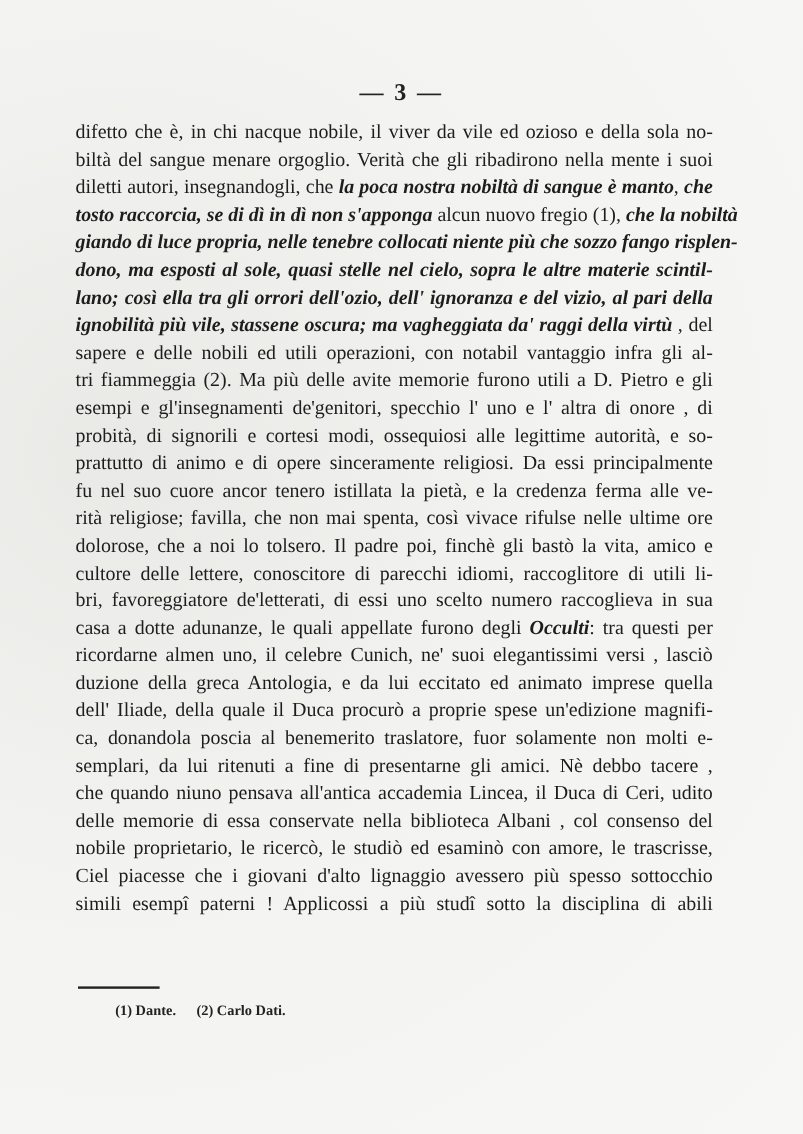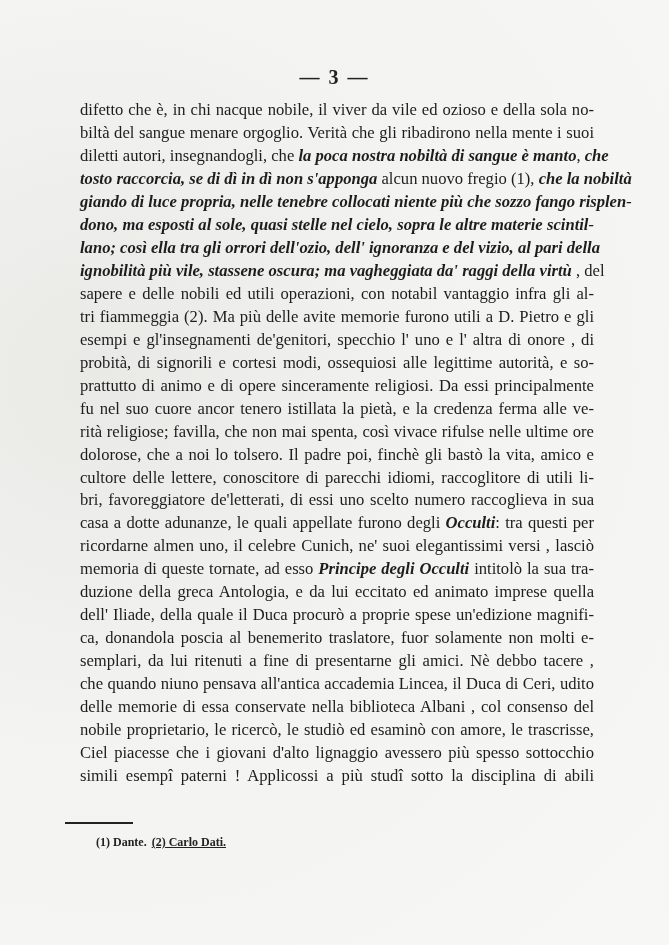--- a/index.html
+++ b/index.html
@@ -38,42 +38,41 @@
       line-height: 22.97px;
       color: #1d1d1d;
     }
     .line {
       display: block;
       white-space: nowrap;
       text-align: justify;
       text-align-last: justify;
       height: 22.97px;
       overflow: visible;
-      margin-left: 17px;
     }
     .line .it { font-style: italic; font-weight: bold; }
     .footnote-rule {
       position: absolute;
       top: 822px;
       left: 65px;
       width: 68px;
       height: 2px;
       background: #222;
     }
     .footnotes {
       position: absolute;
       top: 835px;
       left: 96px;
       font-family: "Liberation Serif", serif;
       font-size: 12px;
       font-weight: bold;
       color: #222;
       white-space: nowrap;
     }
-    .footnotes span + span { margin-left: 2px; text-decoration: underline; }
+    .footnotes span + span { margin-left: 14px; }
   </style>
 </head>
 <body>
 
 <div class="page-number">— 3 —</div>
 
 <div class="body-text" id="body-text">
     <span class="line"><span>difetto che è, in chi nacque nobile, il viver da vile ed ozioso e della sola no-</span></span>
     <span class="line"><span>biltà del sangue menare orgoglio. Verità che gli ribadirono nella mente i suoi</span></span>
     <span class="line"><span>diletti autori, insegnandogli, che </span><span class="it">la poca nostra nobiltà di sangue è manto</span><span>, </span><span class="it">che</span></span>
@@ -87,21 +86,20 @@
     <span class="line"><span>esempi e gl'insegnamenti de'genitori, specchio l' uno e l' altra di onore , di</span></span>
     <span class="line"><span>probità, di signorili e cortesi modi, ossequiosi alle legittime autorità, e so-</span></span>
     <span class="line"><span>prattutto di animo e di opere sinceramente religiosi. Da essi principalmente</span></span>
     <span class="line"><span>fu nel suo cuore ancor tenero istillata la pietà, e la credenza ferma alle ve-</span></span>
     <span class="line"><span>rità religiose; favilla, che non mai spenta, così vivace rifulse nelle ultime ore</span></span>
     <span class="line"><span>dolorose, che a noi lo tolsero. Il padre poi, finchè gli bastò la vita, amico e</span></span>
     <span class="line"><span>cultore delle lettere, conoscitore di parecchi idiomi, raccoglitore di utili li-</span></span>
     <span class="line"><span>bri, favoreggiatore de'letterati, di essi uno scelto numero raccoglieva in sua</span></span>
     <span class="line"><span>casa a dotte adunanze, le quali appellate furono degli </span><span class="it">Occulti</span><span>: tra questi per</span></span>
     <span class="line"><span>ricordarne almen uno, il celebre Cunich, ne' suoi elegantissimi versi , lasciò</span></span>
-    <span class="line"><span>memoria di queste tornate, ad esso </span><span class="it">Principe degli Occulti</span><span> intitolò la sua tra-</span></span>
     <span class="line"><span>duzione della greca Antologia, e da lui eccitato ed animato imprese quella</span></span>
     <span class="line"><span>dell' Iliade, della quale il Duca procurò a proprie spese un'edizione magnifi-</span></span>
     <span class="line"><span>ca, donandola poscia al benemerito traslatore, fuor solamente non molti e-</span></span>
     <span class="line"><span>semplari, da lui ritenuti a fine di presentarne gli amici. Nè debbo tacere ,</span></span>
     <span class="line"><span>che quando niuno pensava all'antica accademia Lincea, il Duca di Ceri, udito</span></span>
     <span class="line"><span>delle memorie di essa conservate nella biblioteca Albani , col consenso del</span></span>
     <span class="line"><span>nobile proprietario, le ricercò, le studiò ed esaminò con amore, le trascrisse,</span></span>
     <span class="line"><span>Ciel piacesse che i giovani d'alto lignaggio avessero più spesso sottocchio</span></span>
     <span class="line"><span>simili esempî paterni ! Applicossi a più studî sotto la disciplina di abili</span></span>
   </div>

